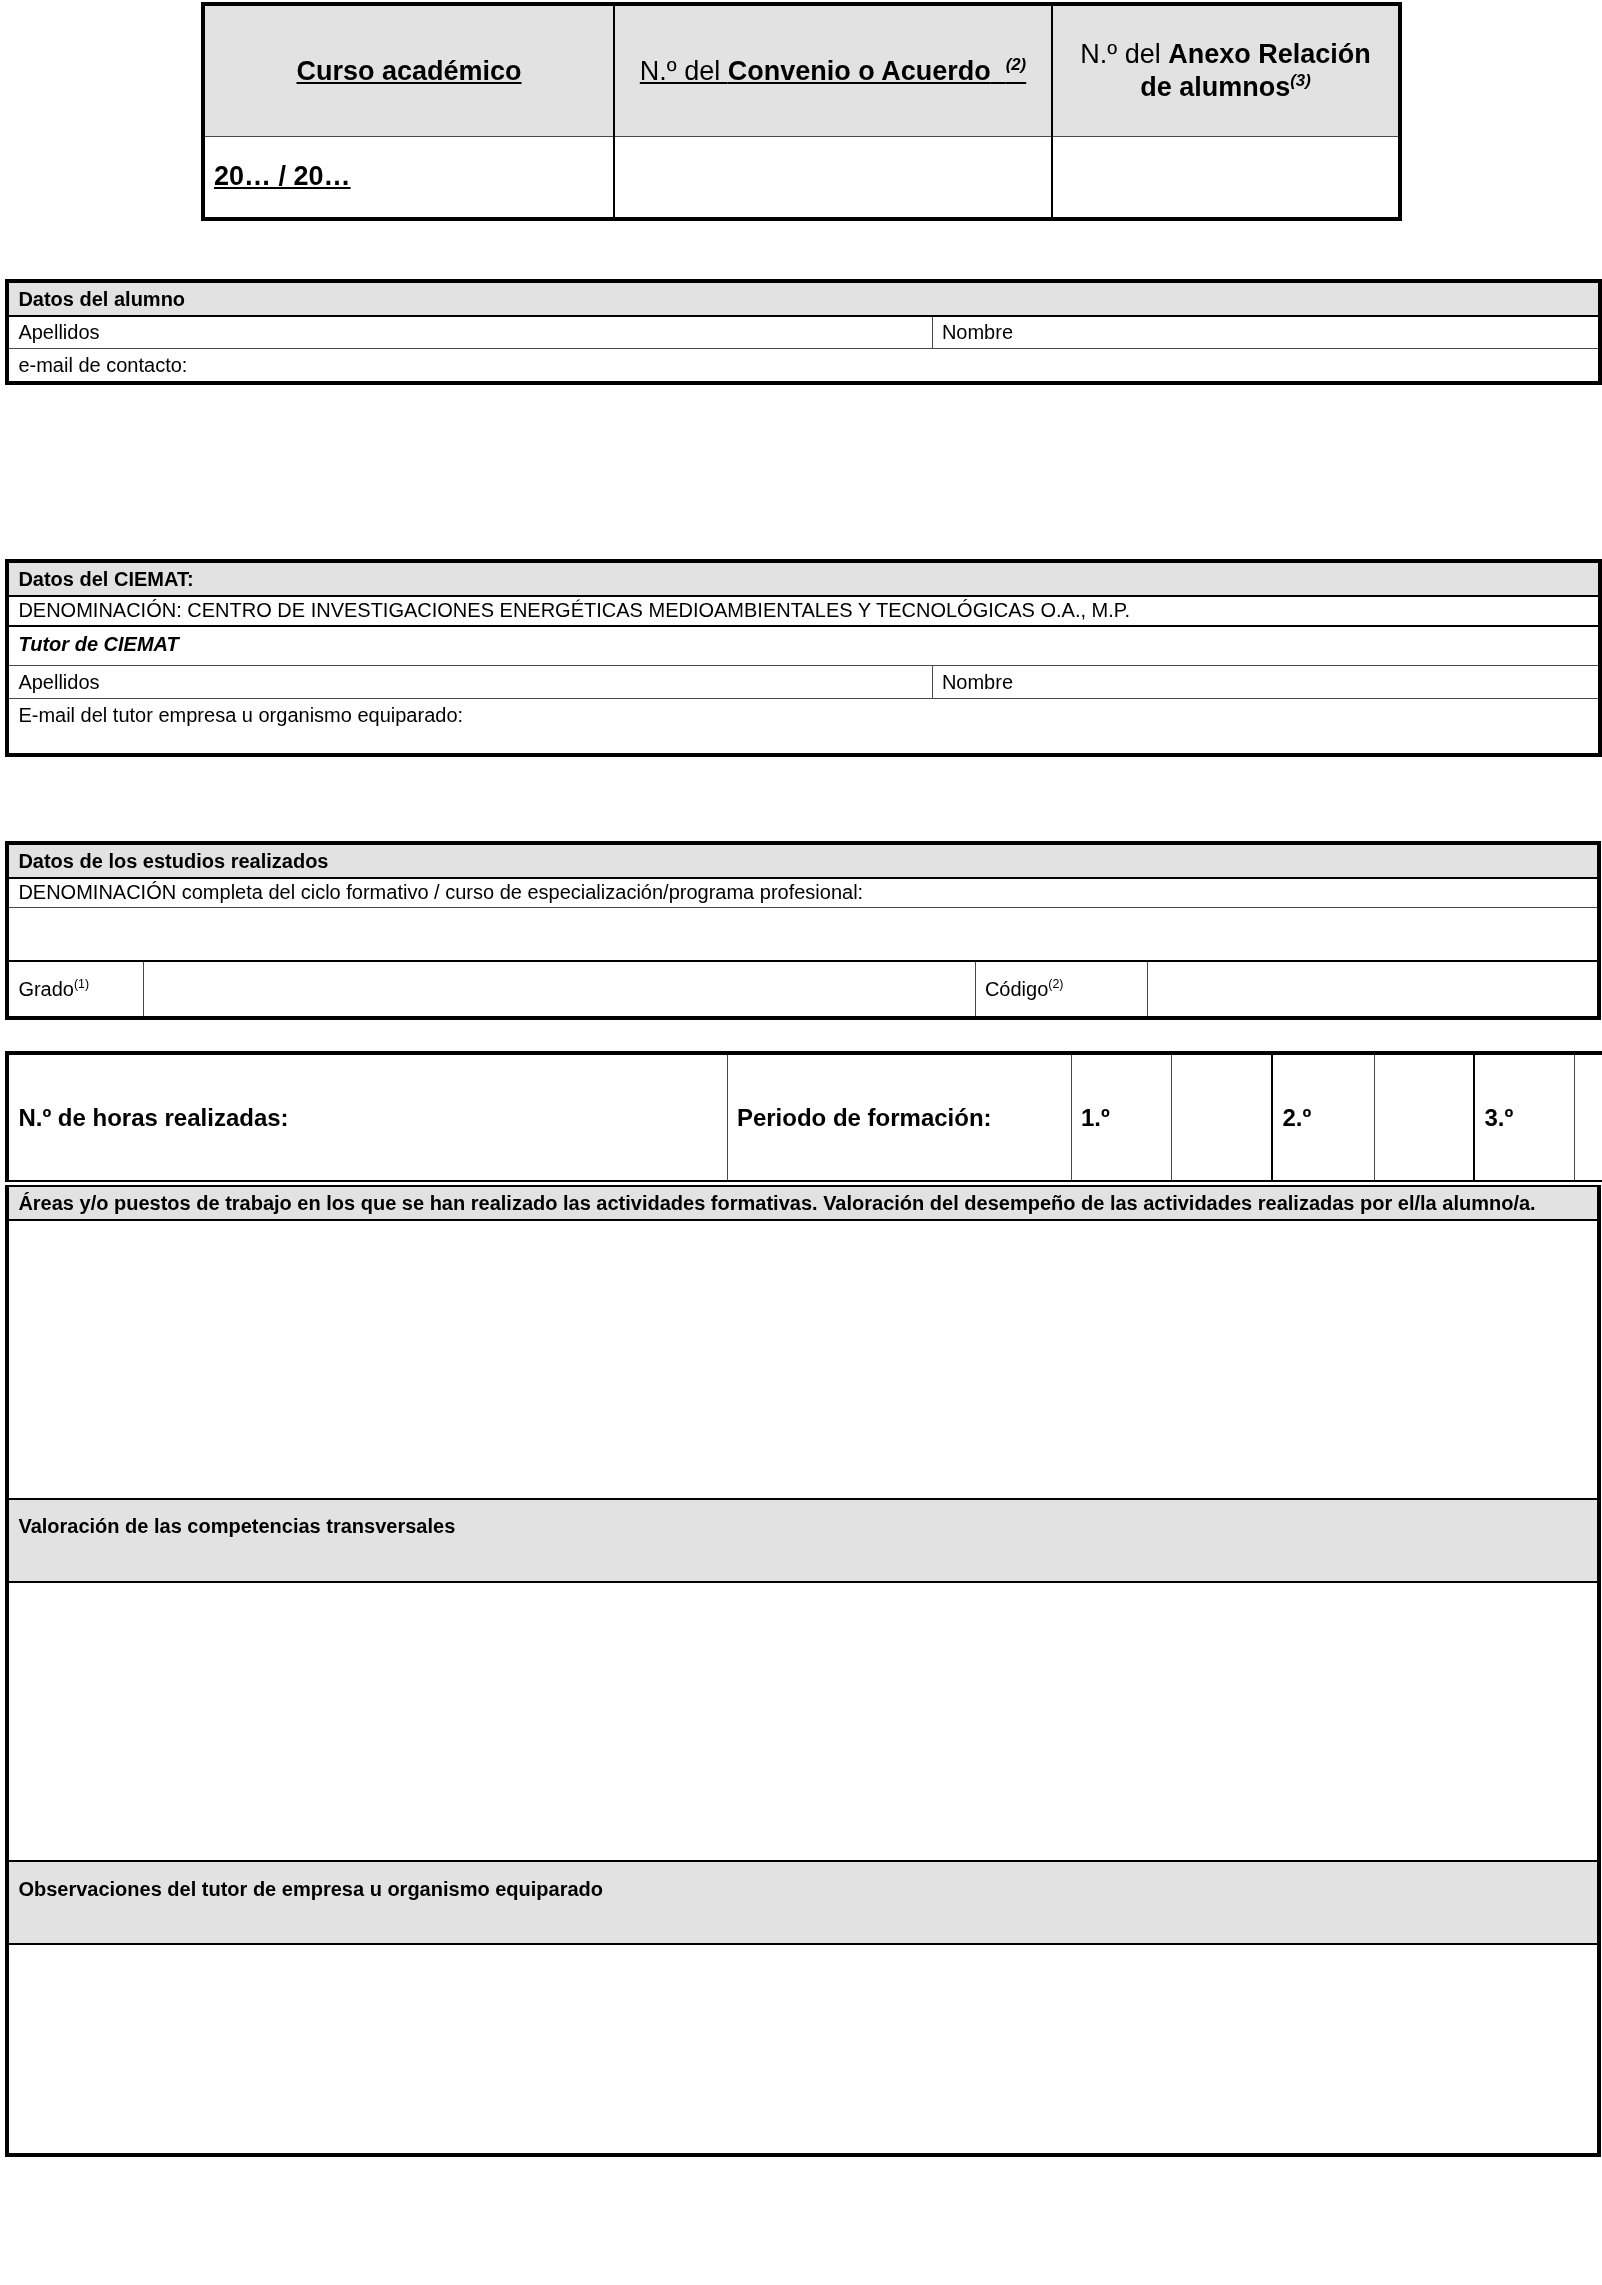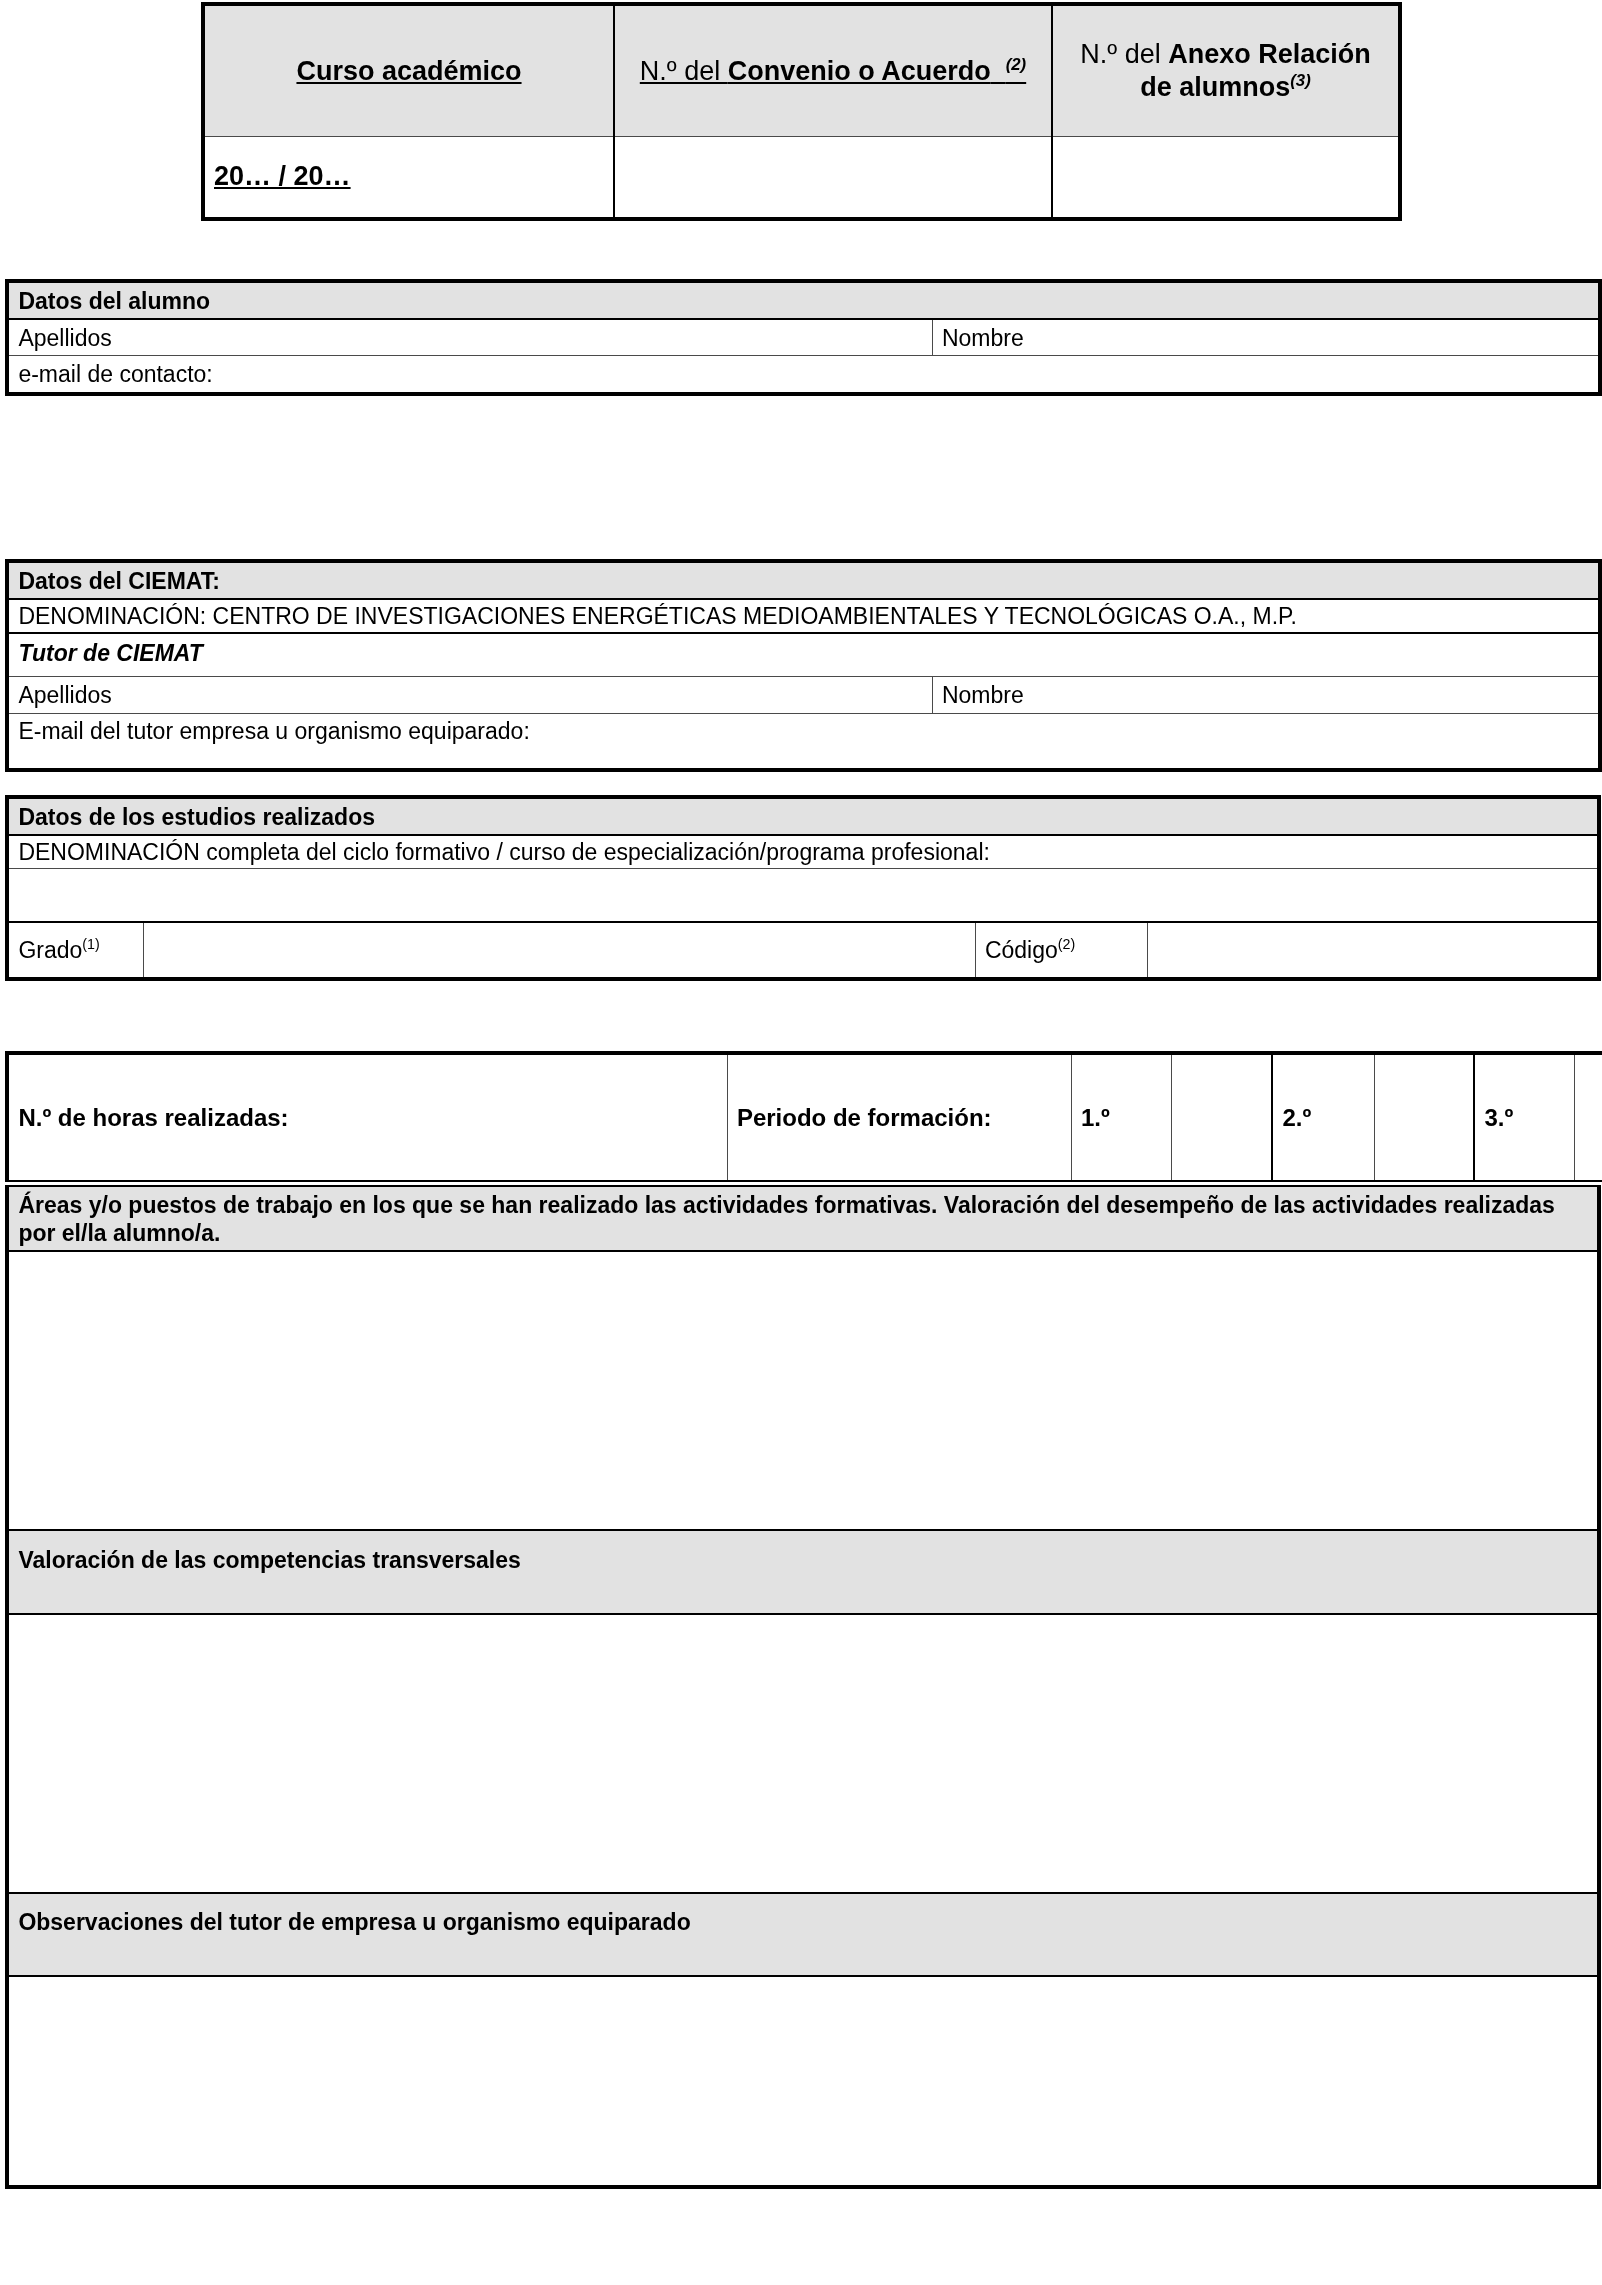--- a/index.html
+++ b/index.html
@@ -22,21 +22,21 @@
   }
 
   
   table.frm {
     border-collapse: collapse;
     table-layout: fixed;
   }
   table.frm td {
     vertical-align: top;
     padding: 3.6px 7.2px 3.6px 9px;
-    font-size: 23px;
+    font-size: 20px;
     line-height: 1.22;
     background: #ffffff;
   }
   .shade { background: #e2e2e2 !important; }
   .b { font-weight: bold; }
   .bi { font-weight: bold; font-style: italic; }
   .mid { vertical-align: middle !important; }
   sup {
     font-size: 0.62em;
     vertical-align: super;
@@ -86,21 +86,21 @@
   .sect td { height: 0.9px; }
   .hdrow td {
     font-weight: bold;
     font-size: 26px;
     padding-top: 5.4px;
     padding-bottom: 5.4px;
   }
 
   #sec-alumno { top: 279px; }
   #sec-ciemat { top: 559px; }
-  #sec-estudios { top: 795px; border-radius: 11px; }
+  #sec-estudios { top: 841px; border-radius: 11px; }
   #sec-horas { top: 1051px; }
   #sec-areas { top: 1185px; }
 
   .h-label { height: 40px; }
   .h-field { height: 56px; }
 
   
   #sec-horas td { vertical-align: middle; height: 118px; font-size: 24px; }
   #sec-horas td.lbl { font-weight: bold; }
 

